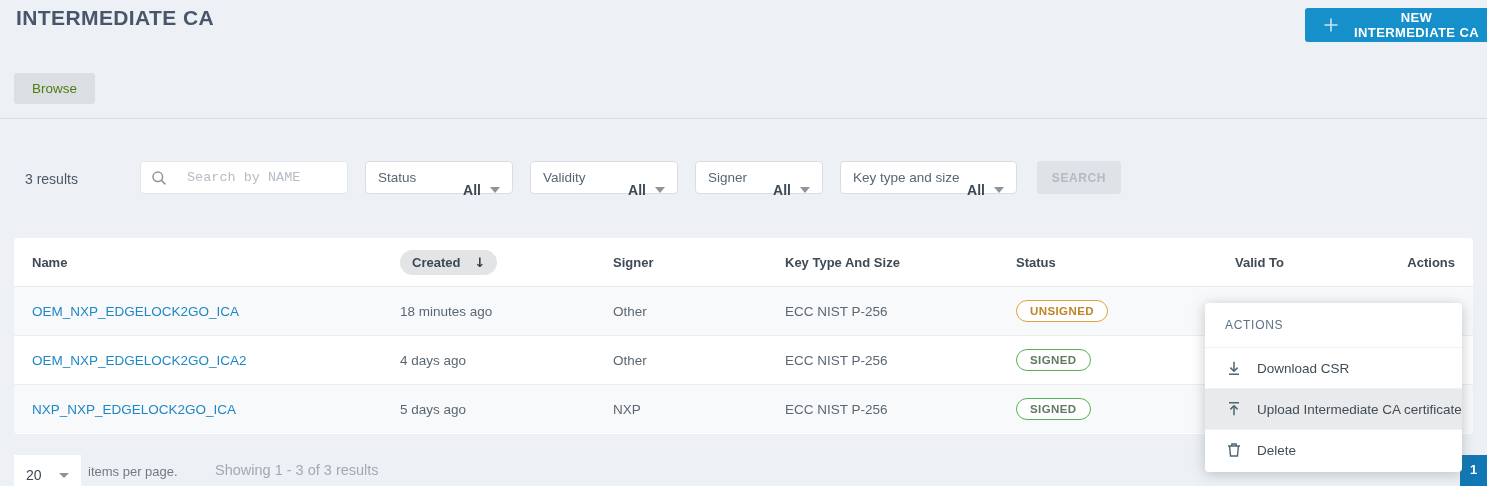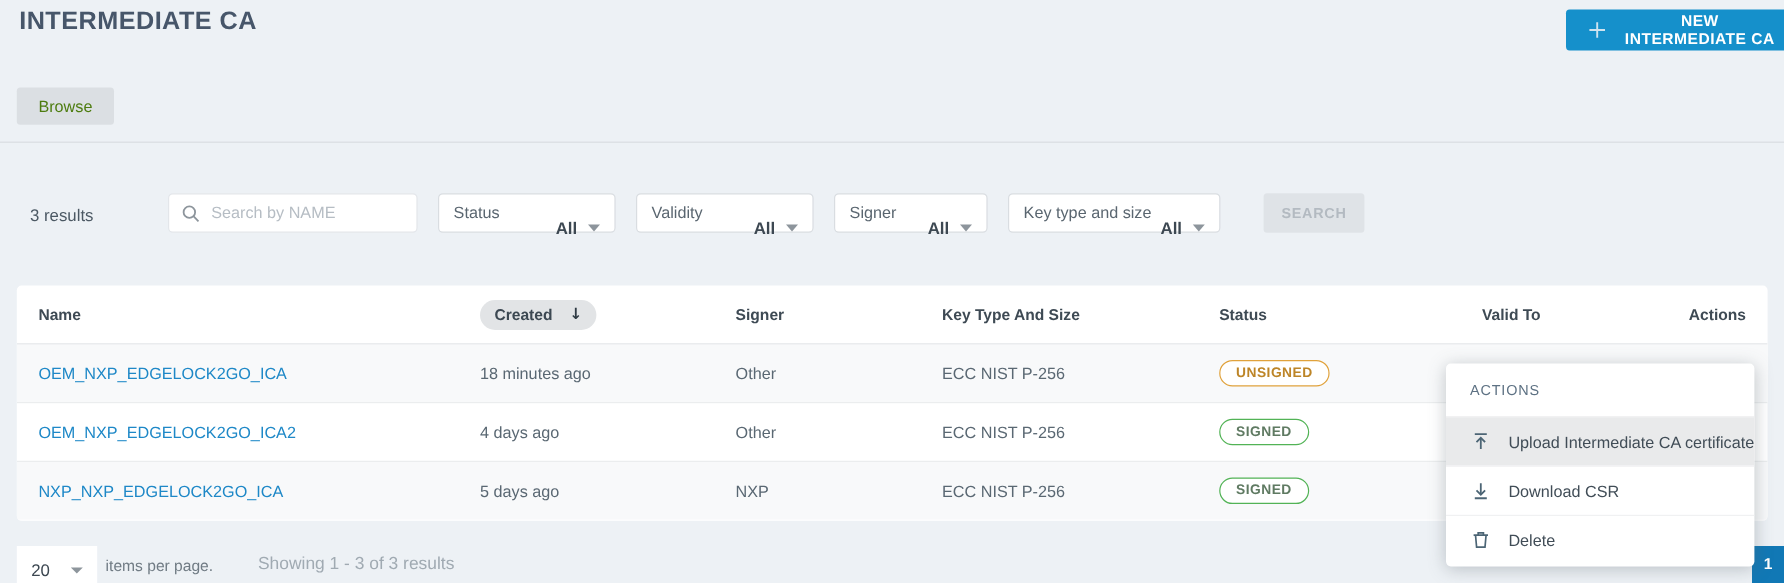--- a/index.html
+++ b/index.html
@@ -26,21 +26,21 @@
     background:#dbdfe3; color:#4d7c0f; border:none; border-radius:3px;
     font-family:inherit; font-size:13.5px; display:flex; align-items:center; cursor:pointer;
   }
   .top-divider { position:absolute; left:0; top:118px; width:1487px; height:1px; background:#d9dde1; }
 
   
   .results-count { position:absolute; left:25px; top:171px; font-size:14px; color:#4b5863; }
   .search-box {
     position:absolute; left:140px; top:161px; width:208px; height:33px;
     background:#fff; border:1px solid #e3e6ea; border-radius:4px;
-    display:flex; align-items:center; padding:0 10px; gap:9px;
+    display:flex; align-items:center; padding:0 10px; gap:20px;font-family:Liberation Mono, monospace;
   }
   .search-box input {
     border:none; outline:none; flex:1; font-family:inherit; font-size:13.5px; color:#4a5560; background:transparent;
   }
   .search-box input::placeholder { color:#b6bdc4; }
   .filter-dd {
     position:absolute; top:161px; height:33px; background:#fff;
     border:1px solid #d9dde1; border-radius:4px;
     display:flex; align-items:center; justify-content:space-between;
     padding:0 12px; font-size:13.5px; color:#5a6670; cursor:pointer;
@@ -48,21 +48,21 @@
   .filter-dd .dd-right { display:flex; align-items:center; gap:9px;margin-top:24px; }
   .filter-dd .dd-value { font-weight:700; color:#3d4852; font-size:14px; }
   .caret { width:0; height:0; border-left:5px solid transparent; border-right:5px solid transparent; border-top:6px solid #8d959c; }
   .dd-status { left:365px; width:148px; }
   .dd-validity { left:530px; width:148px; }
   .dd-signer { left:695px; width:128px; }
   .dd-keytype { left:840px; width:177px; }
   .search-btn {
     position:absolute; left:1037px; top:161px; width:84px; height:33px;
     background:#dfe3e7; color:#b3bac1; border:none; border-radius:3px;
-    font-family:inherit; font-size:12px; font-weight:700; letter-spacing:.6px; cursor:default;margin-left:16px;
+    font-family:inherit; font-size:12px; font-weight:700; letter-spacing:.6px; cursor:default;
   }
 
   
   .card {
     position:absolute; left:14px; top:238px; width:1459px; height:196px;
     background:#fff; border-radius:4px; overflow:hidden;
   }
   .thead, .trow {
     display:grid; grid-template-columns:386px 213px 172px 231px 219px 159px 1fr;
     align-items:center;
@@ -233,44 +233,44 @@
     <span>20</span>
     <span class="caret"></span>
   </div>
   <div class="items-label">items per page.</div>
   <div class="showing-label">Showing 1 - 3 of 3 results</div>
   <div class="page-one">1</div>
 
   <div class="menu">
     <div class="menu-title">ACTIONS</div>
 
+    <div class="menu-item">
+      <span class="mi-icon">
+        <svg viewBox="0 0 18 18" width="18" height="18" fill="none" stroke="#4c6575" stroke-width="1.5">
+            <path d="M4 15.2h10"></path>
+            <path d="M9 2.8V12"></path>
+            <path d="M5.4 8.6L9 12.2l3.6-3.6"></path>
+          </svg>
+      </span>
+      <span>Download CSR</span>
+    </div>
+
     <div class="menu-item highlight">
       <span class="mi-icon">
         <svg viewBox="0 0 18 18" width="18" height="18" fill="none" stroke="#4c6575" stroke-width="1.5">
             <path d="M4 2.8h10"></path>
             <path d="M9 15.2V6"></path>
             <path d="M5.4 9.4L9 5.8l3.6 3.6"></path>
           </svg>
       </span>
       <span>Upload Intermediate CA certificate</span>
     </div>
 
     <div class="menu-item">
       <span class="mi-icon">
-        <svg viewBox="0 0 18 18" width="18" height="18" fill="none" stroke="#4c6575" stroke-width="1.5">
-            <path d="M4 15.2h10"></path>
-            <path d="M9 2.8V12"></path>
-            <path d="M5.4 8.6L9 12.2l3.6-3.6"></path>
-          </svg>
-      </span>
-      <span>Download CSR</span>
-    </div>
-
-    <div class="menu-item">
-      <span class="mi-icon">
         <svg viewBox="0 0 18 18" width="18" height="18" fill="none" stroke="#4c6575" stroke-width="1.4">
             <path d="M3 5h12"></path>
             <path d="M6.8 5V3h4.4v2"></path>
             <path d="M4.6 5l.9 10h7l.9-10"></path>
           </svg>
       </span>
       <span>Delete</span>
     </div>
   </div>
 

